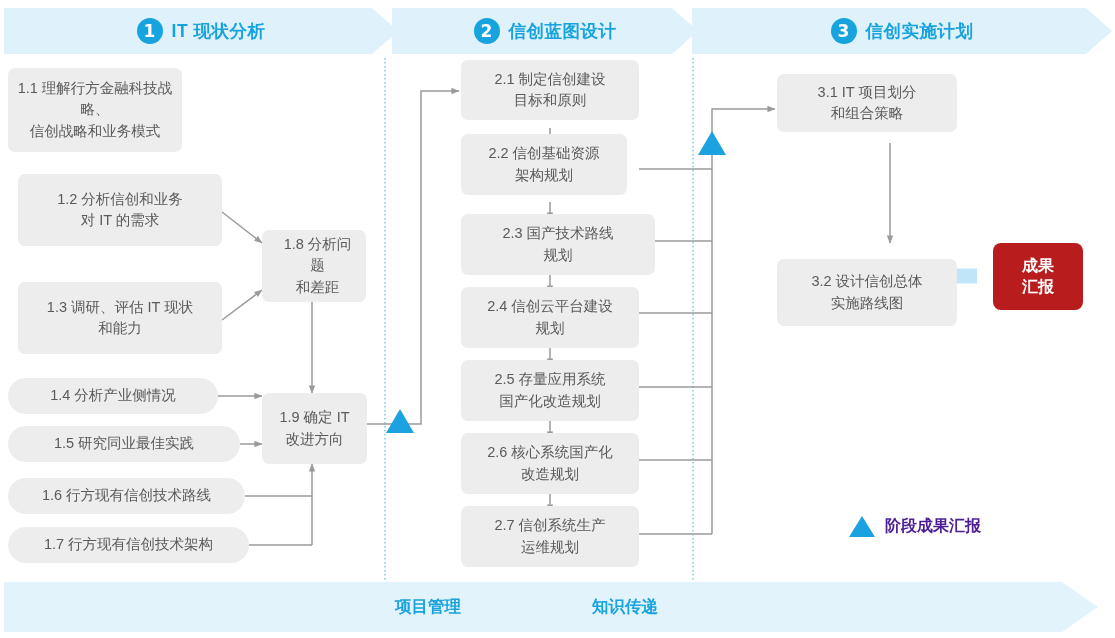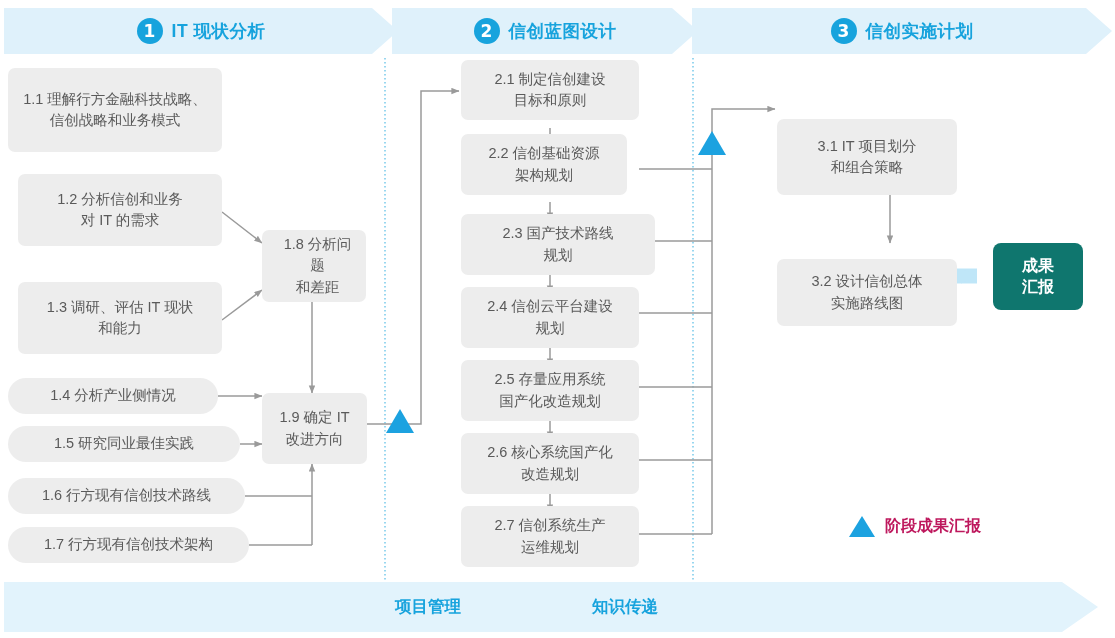--- a/index.html
+++ b/index.html
@@ -65,21 +65,21 @@
     align-items:center;
     justify-content:center;
     text-align:center;
     box-sizing:border-box;
     padding:4px 8px;
     white-space:pre-line;
   }
   .box.pill{ border-radius:18px; }
   .result-box{
     position:absolute;
-    background:#0f766e;
+    background:#b91c1c;
     border-radius:8px;
     color:#ffffff;
     font-weight:bold;
     font-size:16px;
     line-height:1.3;
     display:flex;align-items:center;justify-content:center;
     text-align:center;
     white-space:pre-line;
     box-sizing:border-box;
   }
@@ -90,21 +90,21 @@
     align-items:center;
     gap:10px;
   }
   .legend-tri{
     width:0;height:0;
     border-left:13px solid transparent;
     border-right:13px solid transparent;
     border-bottom:21px solid #1ca2e0;
   }
   .legend-label{
-    color:#be185d;
+    color:#4c1d95;
     font-size:16px;
     font-weight:bold;
     white-space:nowrap;
   }
   
   .band-label{
     position:absolute;
     color:#17a3dd;
     font-size:16.5px;
     font-weight:bold;
@@ -196,21 +196,21 @@
       <span class="phase-title">信创蓝图设计</span>
     </div>
   </div>
   <div class="phase" style="left:692px;top:8px;width:420px;">
     <div class="phase-inner">
       <span class="phase-num">3</span>
       <span class="phase-title">信创实施计划</span>
     </div>
   </div>
 
-  <div class="box" style="left:8px;top:68px;width:214px;height:84px;">1.1 理解行方金融科技战略、
+  <div class="box" style="left:8px;top:68px;width:174px;height:84px;">1.1 理解行方金融科技战略、
 信创战略和业务模式</div>
 
   <div class="box" style="left:18px;top:174px;width:204px;height:72px;">1.2 分析信创和业务
 对 IT 的需求</div>
 
   <div class="box" style="left:18px;top:282px;width:204px;height:72px;">1.3 调研、评估 IT 现状
 和能力</div>
 
   <div class="box pill" style="left:8px;top:378px;width:210px;height:36px;">1.4 分析产业侧情况</div>
 
@@ -240,21 +240,21 @@
 
   <div class="box" style="left:461px;top:360px;width:178px;height:61px;">2.5 存量应用系统
 国产化改造规划</div>
 
   <div class="box" style="left:461px;top:433px;width:178px;height:61px;">2.6 核心系统国产化
 改造规划</div>
 
   <div class="box" style="left:461px;top:506px;width:178px;height:61px;text-align:center;">2.7 信创系统生产
 运维规划</div>
 
-  <div class="box" style="left:777px;top:74px;width:180px;height:76px;margin-top:45px;">3.1 IT 项目划分
+  <div class="box" style="left:777px;top:74px;width:180px;height:58px;">3.1 IT 项目划分
 和组合策略</div>
 
   <div class="box" style="left:777px;top:243px;width:180px;height:67px;margin-top:16px;">3.2 设计信创总体
 实施路线图</div>
 
   <div class="result-box" style="left:993px;top:243px;width:90px;height:67px;">成果
 汇报</div>
 
   <div class="legend" style="left:849px;top:516px;">
     <span class="legend-tri"></span>

